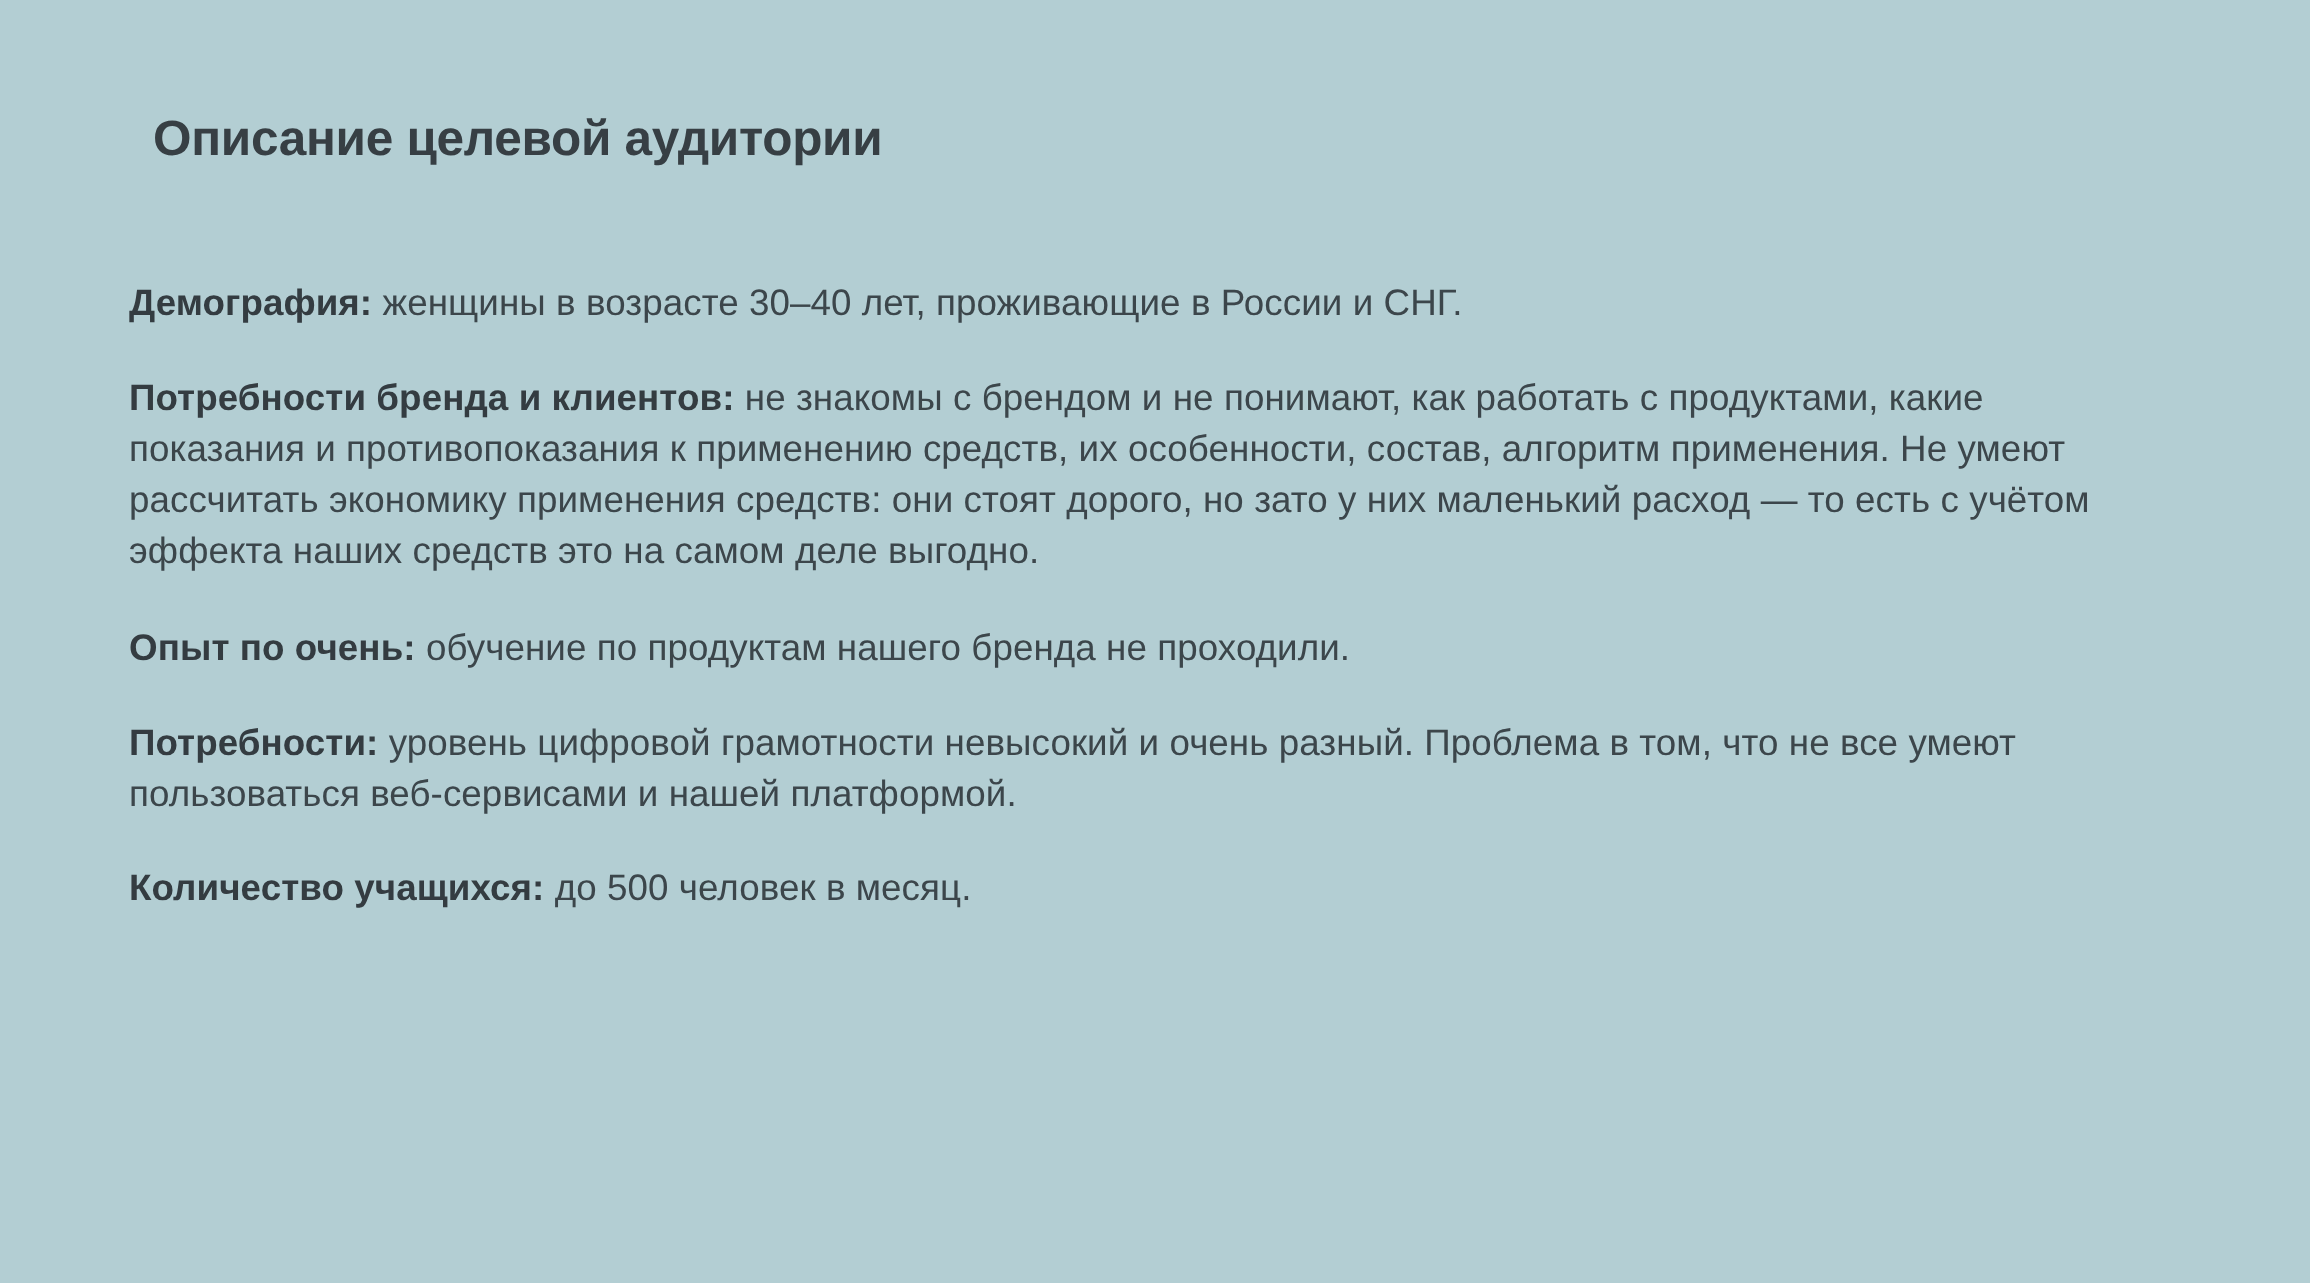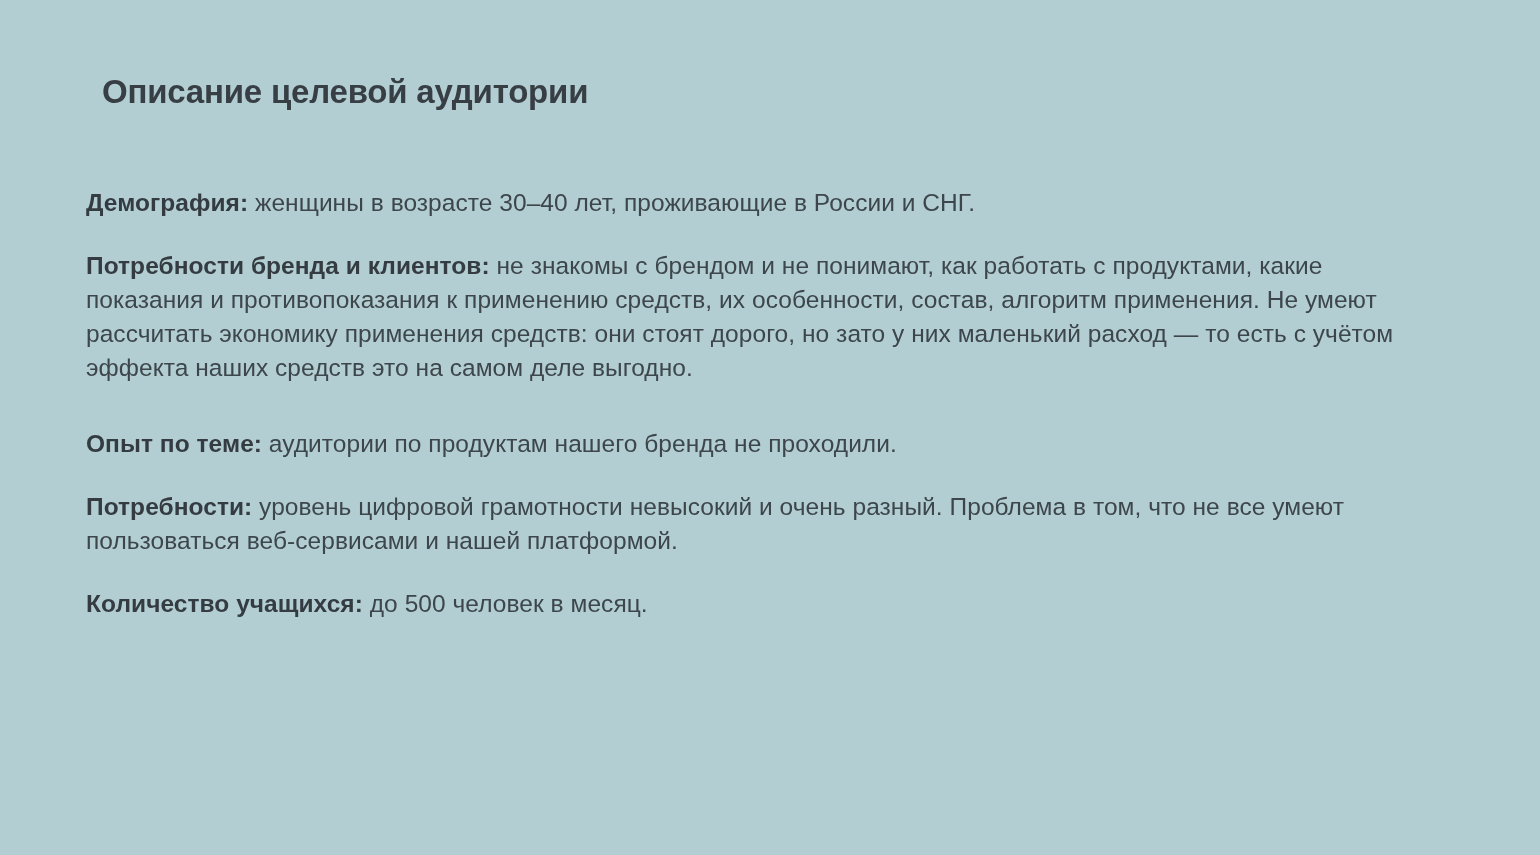--- a/index.html
+++ b/index.html
@@ -46,21 +46,21 @@
     letter-spacing: 0.05px;
   }
   .para:last-child {
     margin-bottom: 12px;
   }
   .para .lead {
     font-weight: bold;
     color: #343c41;
   }
   .para-long {
-    margin-bottom: 42px;
+    margin-bottom: 31px;
   }
 </style>
 </head>
 <body>
 
 <div class="slide">
 
   <div class="slide-title">Описание целевой аудитории</div>
 
   <div class="body-block">
@@ -68,21 +68,21 @@
     <p class="para">
       <span class="lead">Демография:</span><span> женщины в возрасте 30–40 лет, проживающие в России и СНГ.</span>
     </p>
 
 
     <p class="para para-long">
       <span class="lead">Потребности бренда и клиентов:</span><span> не знакомы с брендом и не понимают, как работать с продуктами, какие показания и противопоказания к применению средств, их особенности, состав, алгоритм применения. Не умеют рассчитать экономику применения средств: они стоят дорого, но зато у них маленький расход — то есть с учётом эффекта наших средств это на самом деле выгодно.</span>
     </p>
 
     <p class="para">
-      <span class="lead">Опыт по теме:</span><span> аудитории по продуктам нашего бренда не проходили.</span>
+      <span class="lead">Опыт по очень:</span><span> обучение по продуктам нашего бренда не проходили.</span>
     </p>
 
     <p class="para">
       <span class="lead">Потребности:</span><span> уровень цифровой грамотности невысокий и очень разный. Проблема в том, что не все умеют пользоваться веб-сервисами и нашей платформой.</span>
     </p>
 
     <p class="para">
       <span class="lead">Количество учащихся:</span><span> до 500 человек в месяц.</span>
     </p>
 

